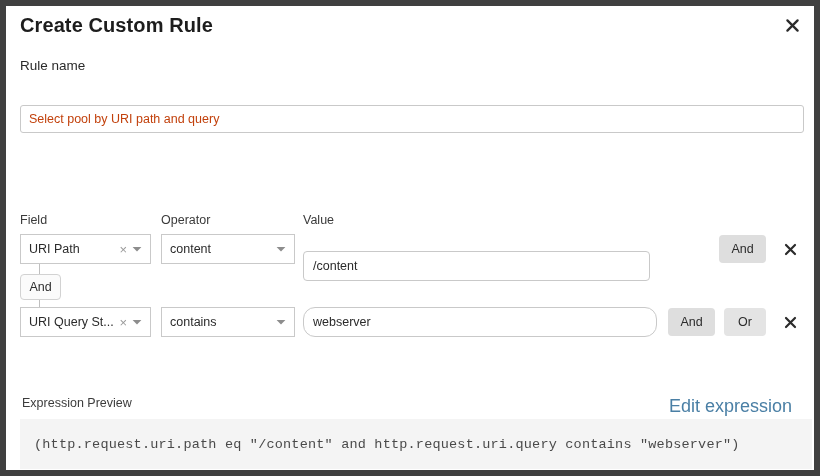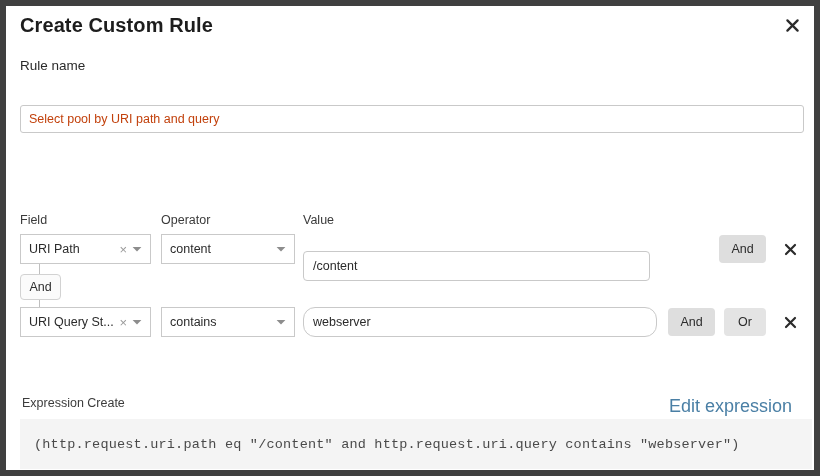--- a/index.html
+++ b/index.html
@@ -367,19 +367,19 @@
 
     <button class="delete-btn">
       <span>
         <svg width="13" height="13" viewBox="0 0 13 13">
           <path d="M2 2 L11 11 M11 2 L2 11" stroke="#2b2b2b" stroke-width="2.2" stroke-linecap="round"></path>
         </svg>
       </span>
     </button>
   </div>
 
-  <div class="exp-label">Expression Create</div>
+  <div class="exp-label">Expression Preview</div>
   <a class="exp-edit-link">Edit expression</a>
   <div class="exp-box">
     <span class="exp-text">(http.request.uri.path eq "/content" and http.request.uri.query contains "webserver")</span>
   </div>
 
 </div>
 
 </body></html>

